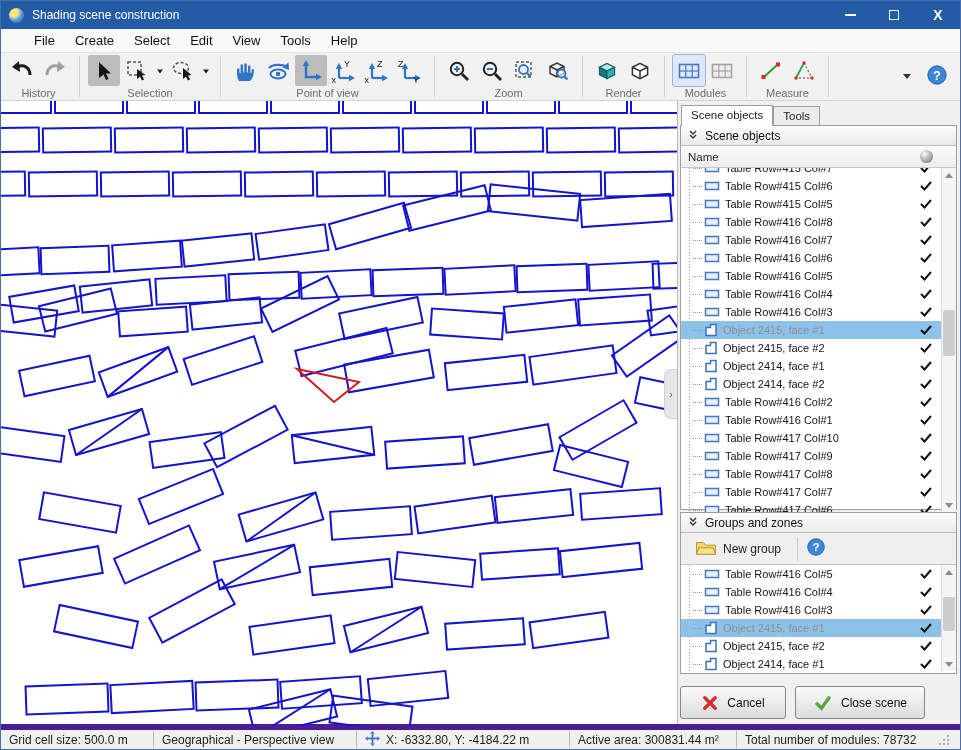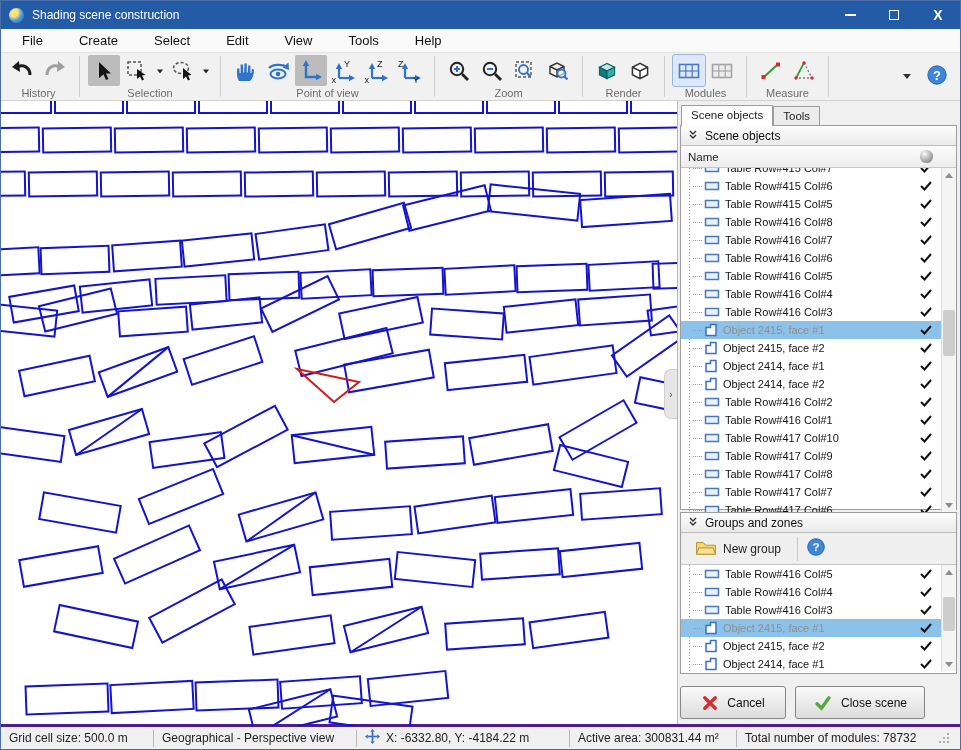--- a/index.html
+++ b/index.html
@@ -12,21 +12,21 @@
   .app-icon { width:15px; height:15px; border-radius:50%; margin-right:8px;
               background: radial-gradient(circle at 32% 30%, #ffe27a 0 28%, #4f9be0 55%, #1b5fae 100%); }
   .title { font-size:12px; }
   .win-controls { margin-left:auto; display:flex; height:28px; }
   .win-btn { width:44px; height:28px; display:flex; align-items:center; justify-content:center; color:#fff; }
   .minimize-glyph { width:11px; height:0; border-top:2px solid #fff; display:inline-block; }
   .maximize-glyph { width:10px; height:10px; border:1.5px solid #fff; display:inline-block; }
   .close-btn { font-weight:bold; font-size:14px; }
 
   
-  .menubar { height:24px; background:#f9f9f9; display:flex; align-items:center; padding-left:12px; gap:18px; flex:0 0 auto; border-bottom:1px solid #e3e3e3; font-size:13px; }
+  .menubar { height:24px; background:#f9f9f9; display:flex; align-items:center; padding-left:24px; gap:2px; flex:0 0 auto; border-bottom:1px solid #e3e3e3; font-size:13px; }
   .menu-item { padding:3px 9px; color:#111; }
 
   
   .toolbar { height:48px; background:#f1f1f1; display:flex; align-items:stretch; flex:0 0 auto; border-bottom:1px solid #d2d2d2; }
   .tb-group { display:flex; flex-direction:column; align-items:center; padding:1px 5px 0 5px; }
   .tb-icons { display:flex; align-items:center; height:33px; gap:1px; }
   .tb-label { font-size:11px; color:#6b6b6b; line-height:12px; }
   .tbtn { width:32px; height:31px; display:flex; align-items:center; justify-content:center; border-radius:2px; }
   .tbtn.active { background:#bcbcbc; }
   .tbtn.framed { background:#dde8f8; outline:1px solid #9ab6de; }
@@ -77,21 +77,21 @@
   .gsep { width:1px; height:24px; background:#c8c8c8; }
 
   
   .footer { display:flex; gap:9px; padding:12px 2px 0 0; }
   .btn { height:33px; display:flex; align-items:center; justify-content:center; gap:8px; font-size:12px; color:#111;
          background:linear-gradient(#fafafa,#dcdcdc); border:1px solid #868686; border-radius:3px; }
   .btn-cancel { width:106px; }
   .btn-close { width:130px; }
 
   
-  .statusbar { height:25px; background:#f0f0f0; border-top:3px solid #4c1d95; display:flex; align-items:center; flex:0 0 auto; font-size:12px; color:#222; }
+  .statusbar { height:25px; background:#f0f0f0; border-top:6px solid #4c1d95; display:flex; align-items:center; flex:0 0 auto; font-size:12px; color:#222; }
   .sseg { display:flex; align-items:center; padding:0 8px; height:100%; gap:6px; white-space:nowrap; }
   .ssep { width:1px; height:17px; background:#b8b8b8; flex:0 0 auto; }
   .seg-grid { width:152px; } .seg-view { width:202px; } .seg-coords { width:212px; } .seg-area { width:166px; }
   .seg-mod { flex:1; } .grip { margin-left:auto; margin-right:2px; display:flex; }
 </style>
 </head>
 <body>
 
 <div class="window">
 

